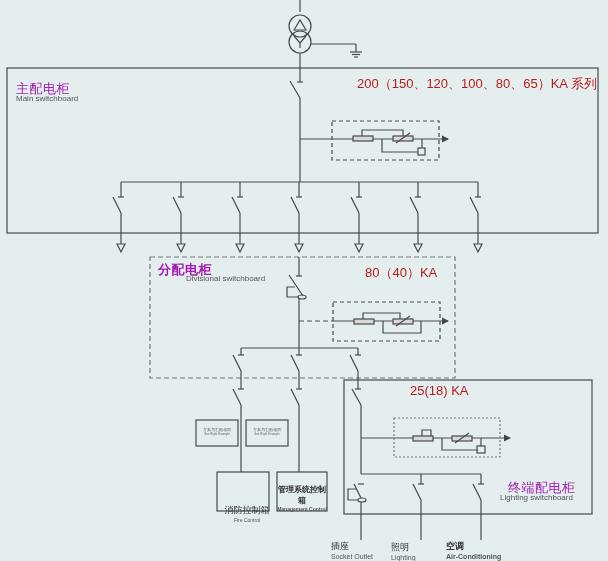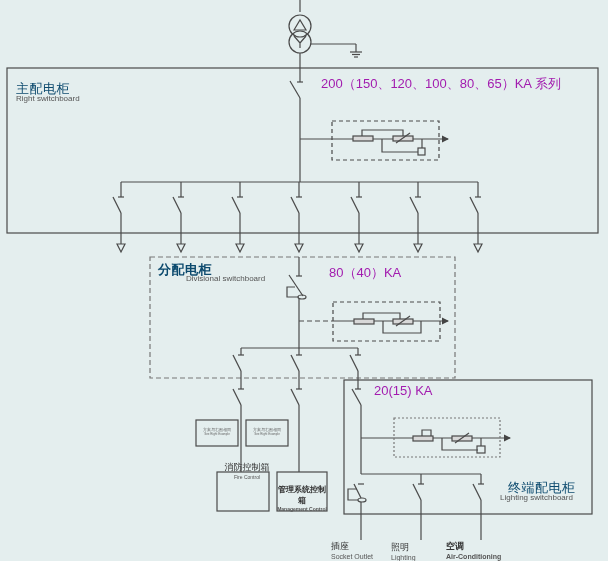--- a/index.html
+++ b/index.html
@@ -1,21 +1,21 @@
 <!DOCTYPE html>
 <html><head>
 <meta charset="utf-8">
 <style>
   html,body{margin:0;padding:0;}
   body{width:608px;height:561px;background:#e4eeee;font-family:"Liberation Sans",sans-serif;overflow:hidden;position:relative;}
   svg{position:absolute;left:0;top:0;}
-  .lbl{position:absolute;color:#0c4a6e;white-space:nowrap;}
+  .lbl{position:absolute;color:#a21caf;white-space:nowrap;}
   .zh{font-size:13px;letter-spacing:0.5px;}
   .en{font-size:8px;color:#555;}
-  .rating{font-size:13px;color:#a21caf;}
+  .rating{font-size:13px;color:#b91c1c;margin-left:36px;}
   .tiny{font-size:3px;color:#666;text-align:center;}
   .boxlbl{position:absolute;text-align:center;}
   .boxlbl .z{font-size:9px;color:#333;}
   .boxlbl .e{font-size:5px;color:#555;}
   .small-lbl{position:absolute;}
   .small-lbl .z{font-size:9px;color:#333;}
   .small-lbl .e{font-size:7px;color:#555;}
 </style>
 </head>
 <body>
@@ -202,41 +202,41 @@
     <line x1="421" y1="500" x2="421" y2="540"></line>
 
     <line x1="481" y1="474" x2="481" y2="484"></line>
     <line x1="478" y1="484" x2="484" y2="484"></line>
     <line x1="473" y1="484" x2="481" y2="500"></line>
     <line x1="481" y1="500" x2="481" y2="540"></line>
   </g>
 </svg>
 
 <div class="lbl zh" style="left:16px;top:80px;">主配电柜</div>
-<div class="lbl en" style="left:16px;top:94px;">Right switchboard</div>
+<div class="lbl en" style="left:16px;top:94px;">Main switchboard</div>
 <div class="lbl rating" style="left:321px;top:75px;">200（150、120、100、80、65）KA 系列</div>
 
 <div class="lbl zh" style="left:158px;top:261px;font-weight:bold;">分配电柜</div>
 <div class="lbl en" style="left:158px;top:274px;padding-left:28px;">Divisional switchboard</div>
 <div class="lbl rating" style="left:329px;top:264px;">80（40）KA</div>
 
-<div class="lbl rating" style="left:374px;top:383px;">20(15) KA</div>
+<div class="lbl rating" style="left:374px;top:383px;">25(18) KA</div>
 <div class="lbl zh" style="left:508px;top:479px;">终端配电柜</div>
 <div class="lbl en" style="left:500px;top:493px;">Lighting switchboard</div>
 
 <div class="boxlbl" style="left:196px;top:427px;width:42px;">
   <div class="tiny" style="font-size:4px;">方案与右图相同</div>
   <div class="tiny" style="font-size:3px;">See Right Example</div>
 </div>
 <div class="boxlbl" style="left:246px;top:427px;width:42px;">
   <div class="tiny" style="font-size:4px;">方案与右图相同</div>
   <div class="tiny" style="font-size:3px;">See Right Example</div>
 </div>
 
-<div class="boxlbl" style="left:217px;top:461px;width:60px;">
+<div class="boxlbl" style="left:217px;top:504px;width:60px;">
   <div class="z">消防控制箱</div>
   <div class="e">Fire Control</div>
 </div>
 <div class="boxlbl" style="left:277px;top:484px;width:50px;font-weight:bold;">
   <div class="z" style="font-size:8px;">管理系统控制箱</div>
   <div class="e">Management Control</div>
 </div>
 
 <div class="small-lbl" style="left:331px;top:540px;width:60px;">
   <div class="z">插座</div>

